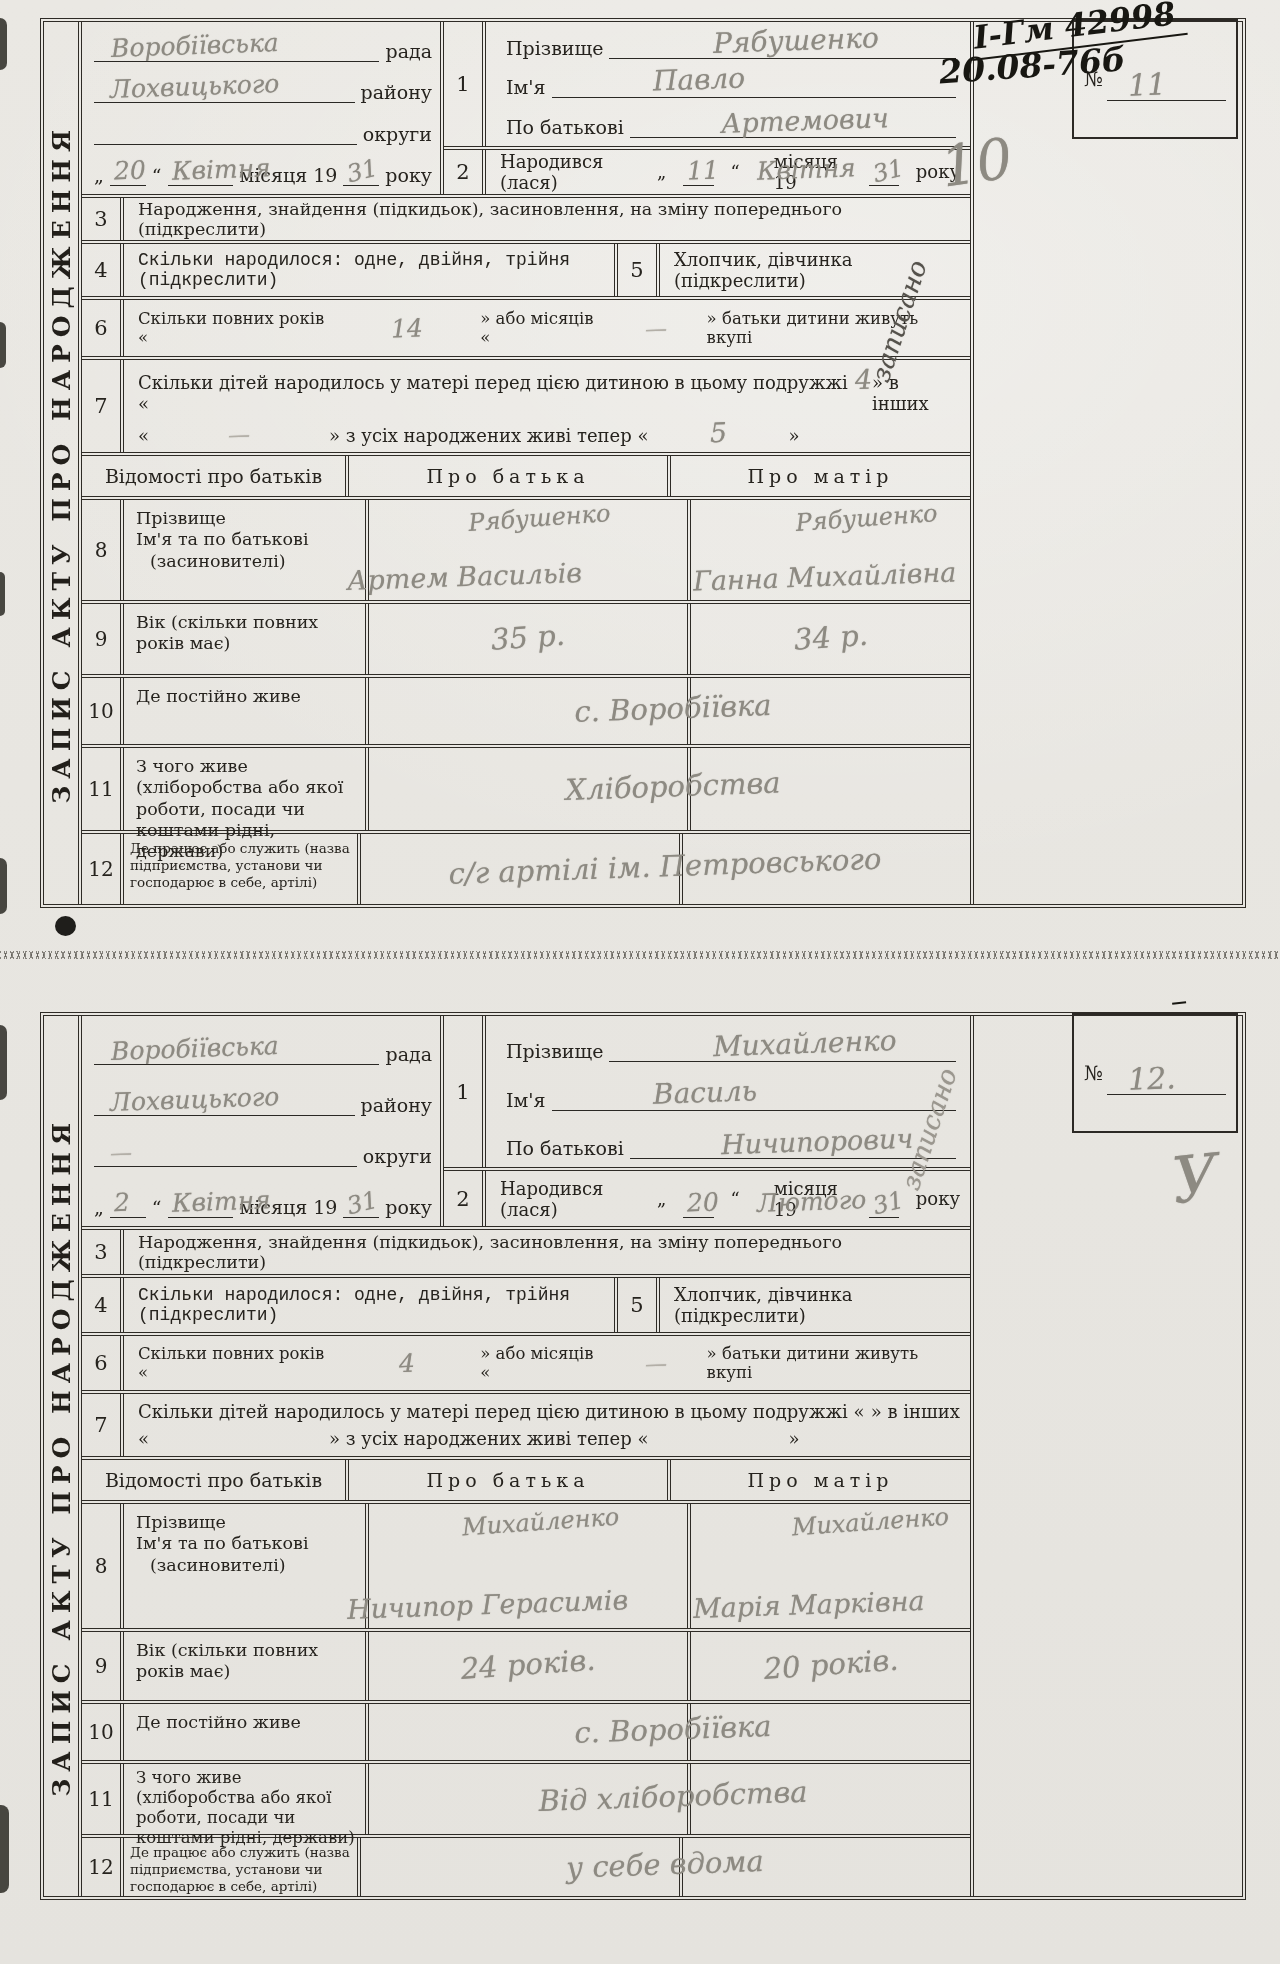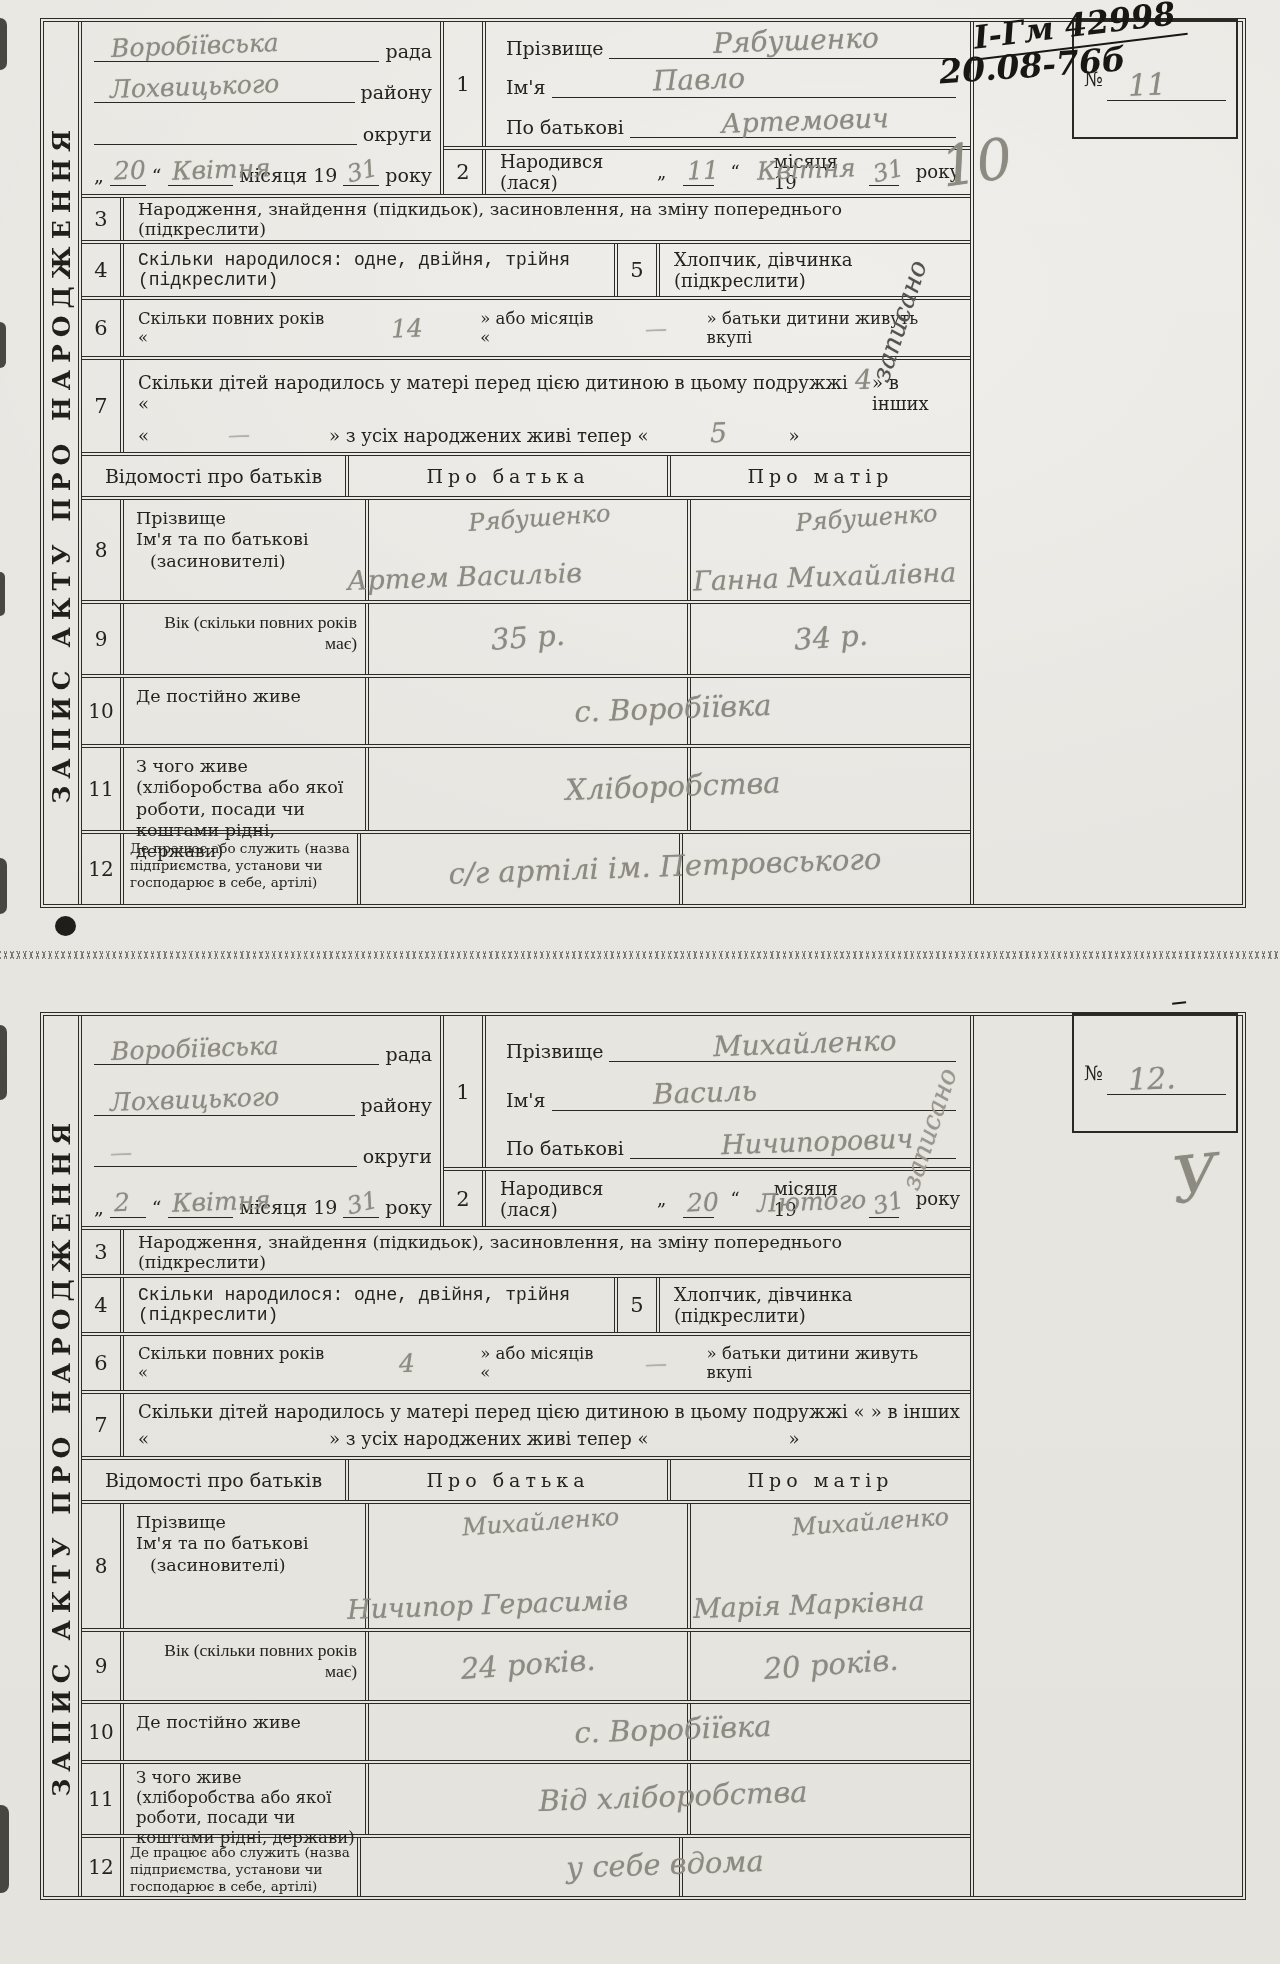--- a/index.html
+++ b/index.html
@@ -62,21 +62,21 @@
   .pthc3{flex:1;letter-spacing:5px;}
   .prow{display:flex;border-bottom:4px double #2e2b26;position:relative;}
   .prow.last{border-bottom:none;}
   #form-slot-0 .r8{height:100px;} #form-slot-1 .r8{height:124px;}
   #form-slot-0 .r9{height:70px;}  #form-slot-1 .r9{height:68px;}
   #form-slot-0 .r10{height:66px;} #form-slot-1 .r10{height:56px;}
   #form-slot-0 .r11{height:82px;} #form-slot-1 .r11{height:70px;}
   #form-slot-0 .r12{height:70px;} #form-slot-1 .r12{height:58px;}
   .pnum{width:38px;border-right:4px double #2e2b26;display:flex;align-items:center;justify-content:center;font-size:20px;flex:none;}
   .plbl{width:221px;flex:none;border-right:4px double #2e2b26;padding:8px 8px 6px 12px;font-size:17.5px;line-height:1.22;}
-  .r9 .plbl{text-align:right;font-family:Liberation Serif, serif;}
+  .r9 .plbl{text-align:left;}
   .r12 .plbl{font-size:13.5px;text-align:left;padding:6px 6px;line-height:1.25;}
   #form-slot-1 .r11 .plbl{font-size:16.5px;padding-top:4px;}
   .pfa{width:318px;flex:none;border-right:4px double #2e2b26;position:relative;}
   .pmo{flex:1;position:relative;}
   
   .hw{font-family:"DejaVu Serif",serif;font-style:italic;color:#8d8a82;white-space:nowrap;
       display:inline-block;transform:rotate(-2deg);text-shadow:0 0 1px rgba(125,122,114,.55);font-size:25px;}
   .smudge{color:#b3afa7;font-size:22px;}
   .hw8top{position:absolute;top:4px;left:50%;transform:translateX(-42%) rotate(-4deg);font-size:24px;}
   .hw8bot{position:absolute;bottom:8px;left:-22px;font-size:27px;transform:rotate(-2deg);}

